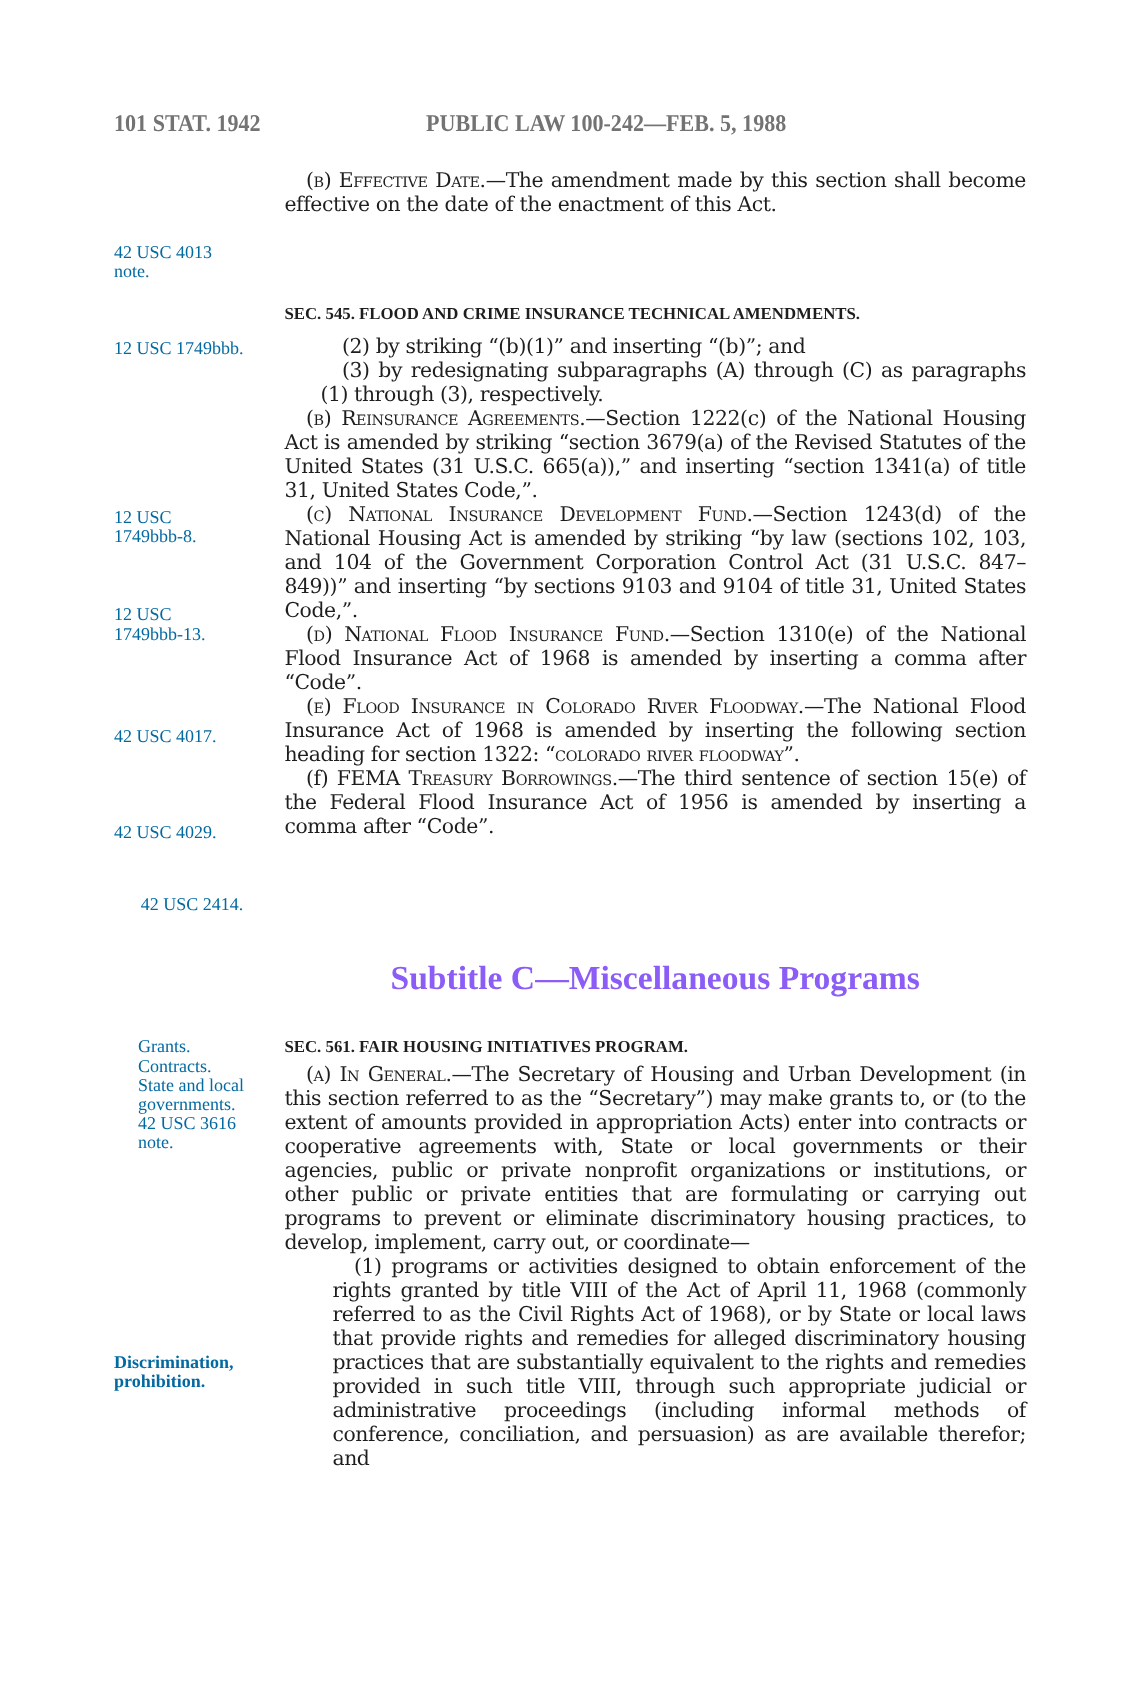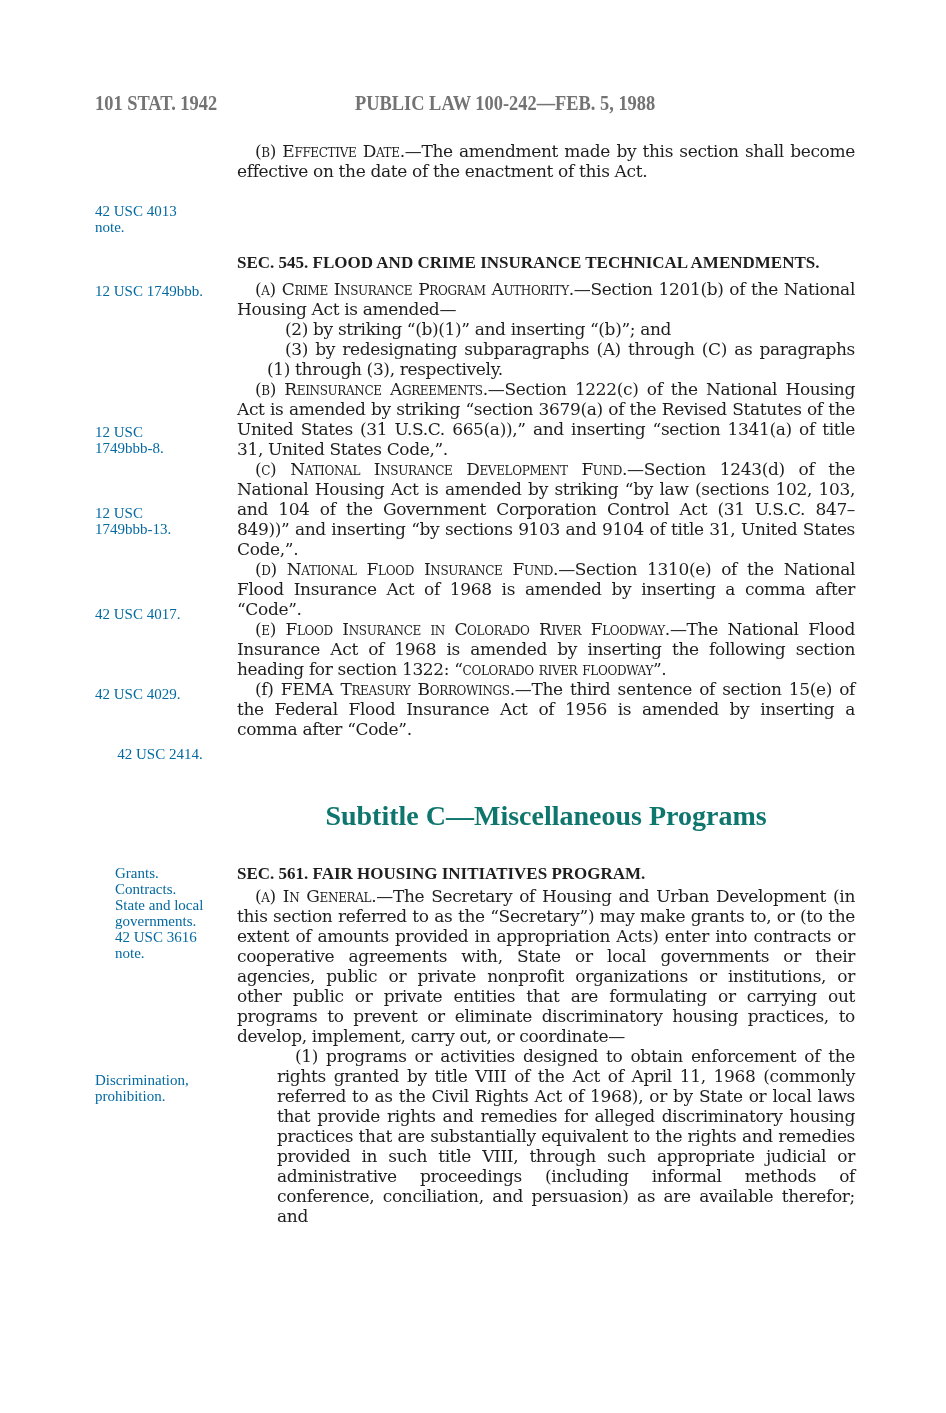--- a/index.html
+++ b/index.html
@@ -6,22 +6,22 @@
   body { width:946px; height:1413px; position:relative; overflow:hidden; color:#1e1e1e; font-family:"DejaVu Serif", serif; }
   .header { position:absolute; top:92px; left:95px; width:760px; height:24px; font-family:"Liberation Serif", serif; font-size:20px; color:#737373;font-weight:bold; }
   .header .stat { position:absolute; left:0; top:0; transform:scaleX(0.92); transform-origin:left; }
   .header .law { position:absolute; left:260px; top:0; transform:scaleX(0.92); transform-origin:left; }
   .margin { position:absolute; left:95px; width:130px; font-family:"Liberation Serif", serif; font-size:15px; line-height:16px; color:#0369a1; }
   .main { position:absolute; left:237px; width:618px; font-size:17px; line-height:20px; text-align:justify; color:#1e1e1e; letter-spacing:-0.35px; }
   .main p { margin:0; }
   .indent1 { text-indent:18px; }
   .sub { padding-left:48px; text-indent:0; }
   .sc { font-variant:small-caps; }
-  .sec-head { font-family:"Liberation Serif", serif; font-weight:bold; font-size:17px; letter-spacing:0; }
-  .subtitle { position:absolute; left:237px; width:618px; text-align:center; font-family:"Liberation Serif", serif; font-weight:bold; font-size:28px; color:#0f766e; }
+  .sec-head { font-family:"Liberation Serif", serif; font-weight:bold; font-size:14px; letter-spacing:0; }
+  .subtitle { position:absolute; left:237px; width:618px; text-align:center; font-family:"Liberation Serif", serif; font-weight:bold; font-size:28px; color:#8b5cf6; }
   .block { display:block; }
   .ltail { text-align:left; }
 </style>
 </head>
 <body>
 
 <div class="header">
   <span class="stat">101 STAT. 1942</span>
   <span class="law">PUBLIC LAW 100-242—FEB. 5, 1988</span>
 </div>
@@ -43,35 +43,34 @@
 <div class="margin" style="top:686px;">42 USC 4029.</div>
 <div class="margin" style="top:746px;text-align:center;">42 USC 2414.</div>
 <div class="margin" style="top:865px;margin-left:20px;">
   <span class="block">Grants.</span>
   <span class="block">Contracts.</span>
   <span class="block">State and local</span>
   <span class="block">governments.</span>
   <span class="block">42 USC 3616</span>
   <span class="block">note.</span>
 </div>
-<div class="margin" style="top:1072px;">
+<div class="margin" style="top:1128px;font-weight:bold;">
   <span class="block">Discrimination,</span>
   <span class="block">prohibition.</span>
 </div>
 
 <div class="main" style="top:141px;">
   <p class="indent1"><span class="sc">(b) Effective Date.</span><span>—The amendment made by this section shall become effective on the date of the enactment of this Act.</span></p>
 </div>
 
 <div class="main" style="top:253px;">
   <p class="sec-head">SEC. 545. FLOOD AND CRIME INSURANCE TECHNICAL AMENDMENTS.</p>
 </div>
 
 <div class="main" style="top:279px;">
-  <p class="indent1"><span class="sc">(a) Crime Insurance Program Authority.</span><span>—Section 1201(b) of the National Housing Act is amended—</span></p>
   <p class="sub">(2) by striking “(b)(1)” and inserting “(b)”; and</p>
   <p class="sub" style="padding-left:30px; text-indent:18px;">(3) by redesignating subparagraphs (A) through (C) as paragraphs (1) through (3), respectively.</p>
   <p class="indent1"><span class="sc">(b) Reinsurance Agreements.</span><span>—Section 1222(c) of the National Housing Act is amended by striking “section 3679(a) of the Revised Statutes of the United States (31 U.S.C. 665(a)),” and inserting “section 1341(a) of title 31, United States Code,”.</span></p>
   <p class="indent1"><span class="sc">(c) National Insurance Development Fund.</span><span>—Section 1243(d) of the National Housing Act is amended by striking “by law (sections 102, 103, and 104 of the Government Corporation Control Act (31 U.S.C. 847–849))” and inserting “by sections 9103 and 9104 of title 31, United States Code,”.</span></p>
   <p class="indent1"><span class="sc">(d) National Flood Insurance Fund.</span><span>—Section 1310(e) of the National Flood Insurance Act of 1968 is amended by inserting a comma after “Code”.</span></p>
   <p class="indent1"><span class="sc">(e) Flood Insurance in Colorado River Floodway.</span><span>—The National Flood Insurance Act of 1968 is amended by inserting the following section heading for section 1322: “</span><span class="sc">colorado river floodway</span><span>”.</span></p>
   <p class="indent1"><span>(f) FEMA </span><span class="sc">Treasury Borrowings.</span><span>—The third sentence of section 15(e) of the Federal Flood Insurance Act of 1956 is amended by inserting a comma after “Code”.</span></p>
 </div>
 
 <div class="subtitle" style="top:800px;">Subtitle C—Miscellaneous Programs</div>

